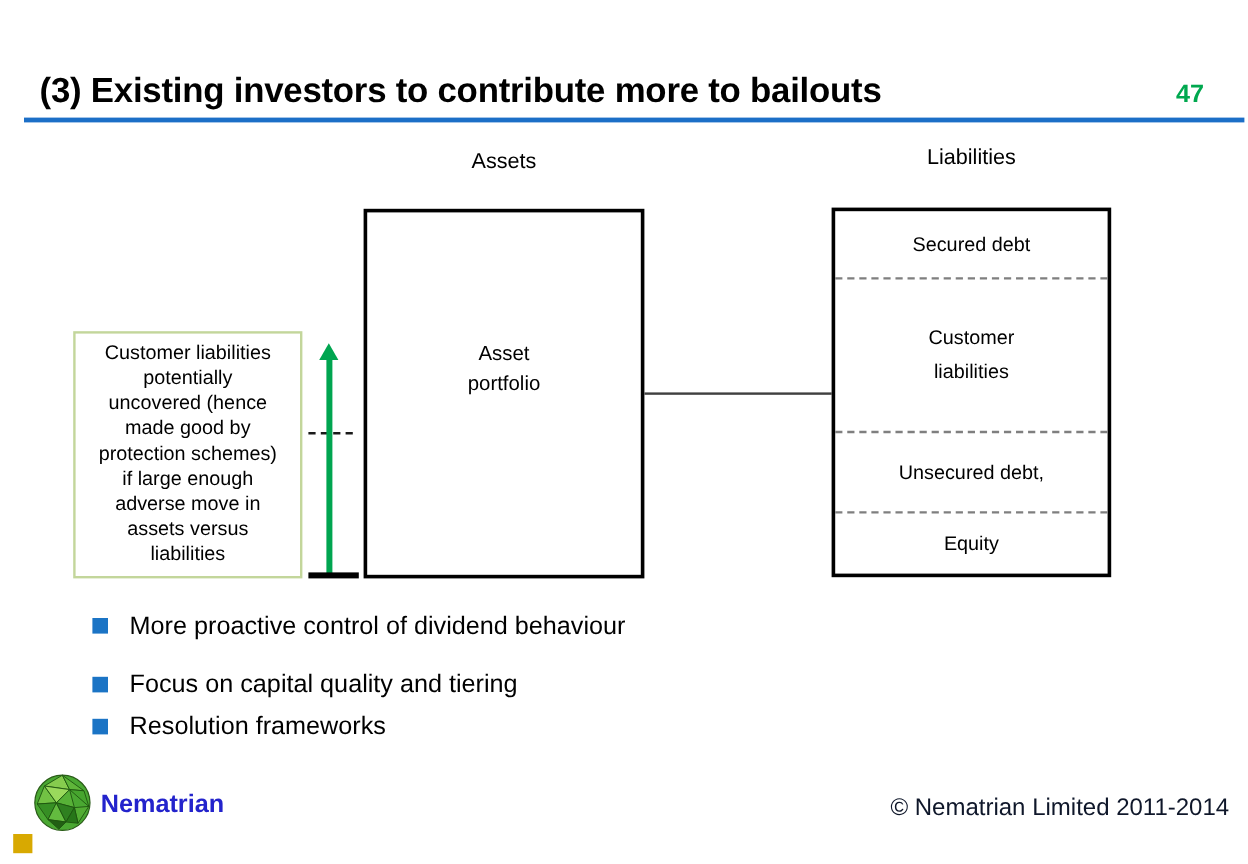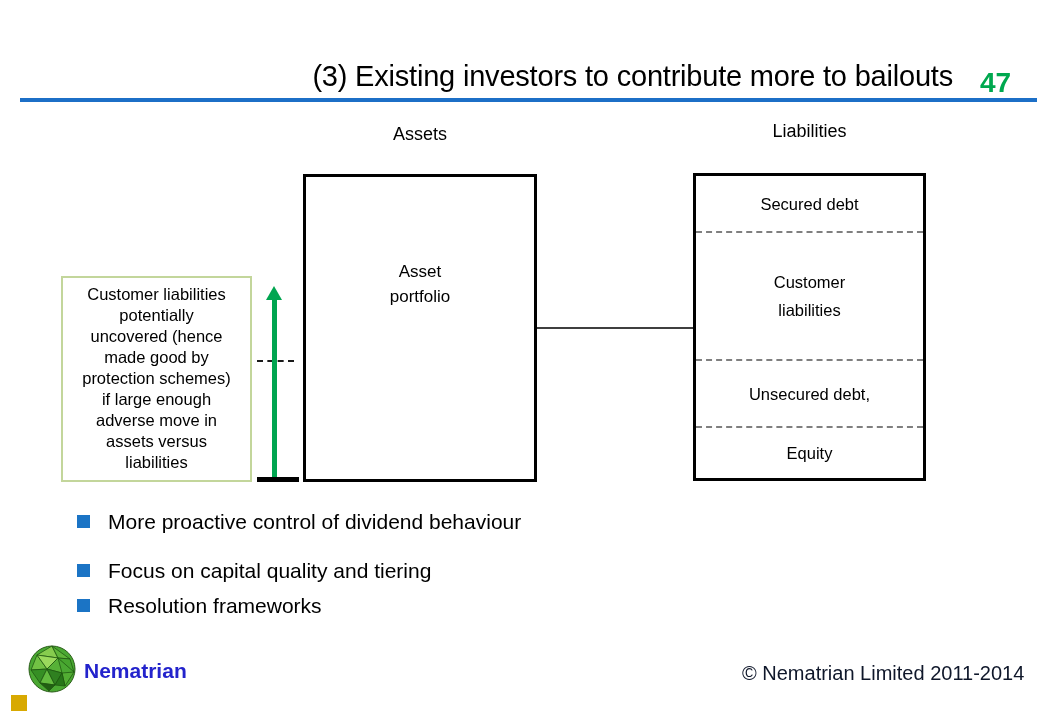--- a/index.html
+++ b/index.html
@@ -3,38 +3,38 @@
 <meta charset="utf-8">
 <style>
   html,body{margin:0;padding:0;}
   body{
     width:1040px;height:720px;position:relative;overflow:hidden;
     background:#ffffff;font-family:"Liberation Sans",sans-serif;color:#000;
   }
   
   .title{
     position:absolute;left:33px;top:60px;width:920px;
-    font-size:29px;font-weight:normal;letter-spacing:-0.2px;white-space:nowrap;text-align:right;
+    font-size:29px;font-weight:bold;letter-spacing:-0.2px;white-space:nowrap;
   }
   .page-num{
     position:absolute;left:980px;top:67px;
-    font-size:28px;font-weight:bold;color:#00A84F;
+    font-size:21px;font-weight:bold;color:#00A84F;
   }
   .title-rule{
     position:absolute;left:20px;top:98px;width:1017px;height:4px;background:#1C6FC7;
   }
   
   .col-label{position:absolute;text-align:center;font-size:18px;}
   .assets-label{left:303px;top:124px;width:234px;}
   .liabilities-label{left:693px;top:121px;width:233px;}
 
   .asset-box{
     position:absolute;left:303px;top:174px;width:234px;height:308px;
     border:3px solid #000;box-sizing:border-box;
-    text-align:center;font-size:17px;line-height:25px;padding-top:82px;
+    text-align:center;font-size:17px;line-height:25px;padding-top:105px;
   }
   .liab-box{
     position:absolute;left:693px;top:173px;width:233px;height:308px;
     border:3px solid #000;box-sizing:border-box;
     display:flex;flex-direction:column;
   }
   .liab-seg{
     display:flex;flex-direction:column;justify-content:center;align-items:center;
     text-align:center;font-size:16.5px;line-height:24px;box-sizing:border-box;
   }

